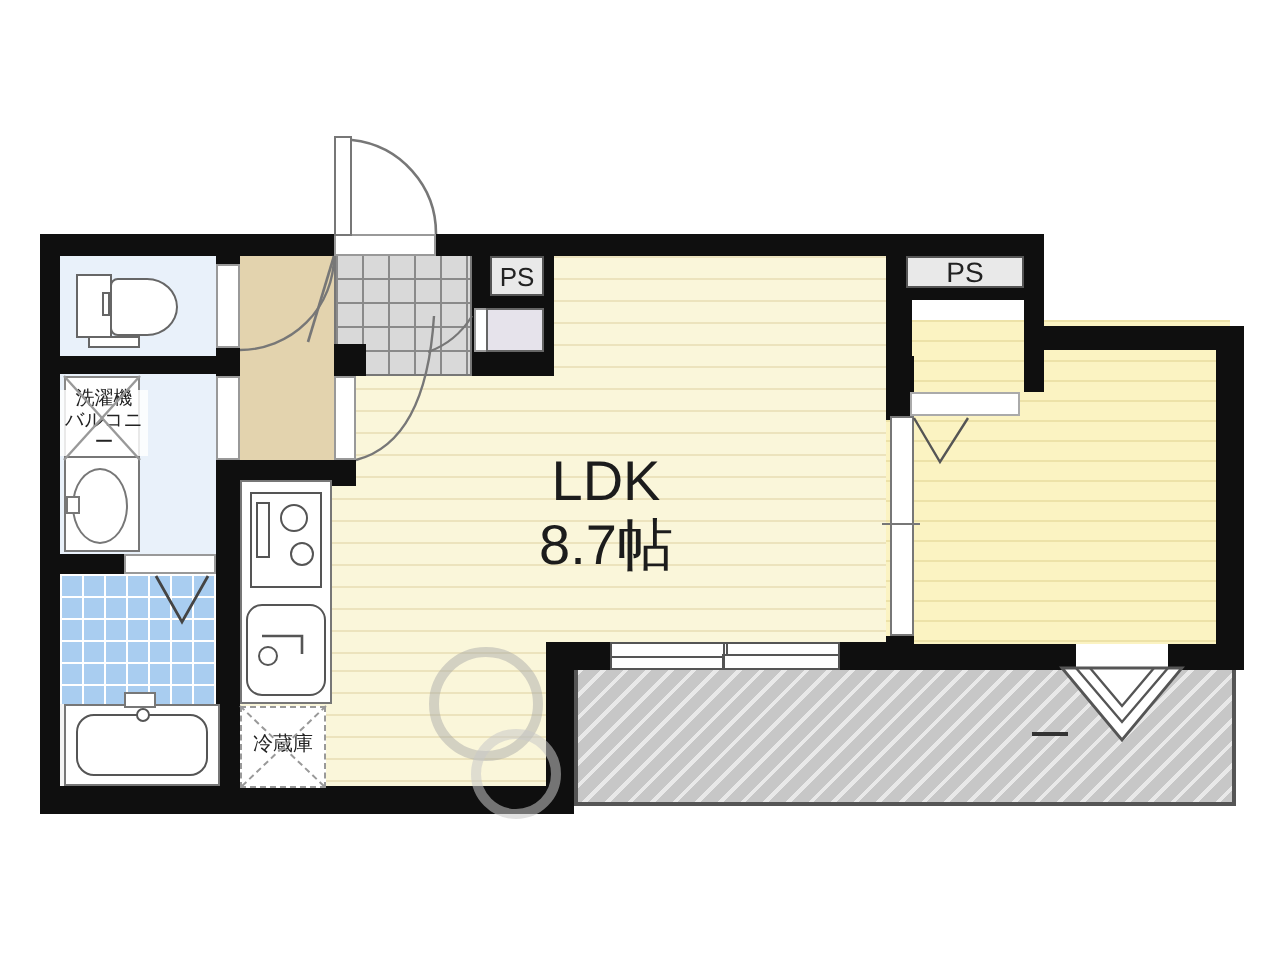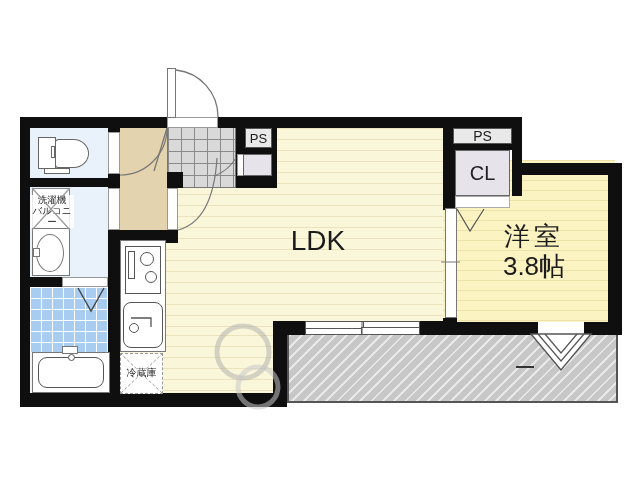--- a/index.html
+++ b/index.html
@@ -92,23 +92,20 @@
   <div class="door" style="left:167px;top:68px;width:9px;height:50px;border-color:#777;"></div>
 
   <div class="psbox" style="left:245px;top:128px;width:27px;height:20px;">
     <span>PS</span>
   </div>
   <div class="abs" style="left:237px;top:154px;width:7px;height:22px;background:#fff;border:1px solid #999;"></div>
   <div class="clbox" style="left:243px;top:154px;width:29px;height:22px;"></div>
   <div class="psbox" style="left:453px;top:128px;width:59px;height:16px;font-size:14px;">
     <span>PS</span>
   </div>
-  <div class="clbox" style="left:455px;top:150px;width:55px;height:46px;">
-    <span>CL</span>
-  </div>
 
   <div class="box" style="left:38px;top:137px;width:18px;height:32px;border-color:#666;"></div>
   <div class="abs" style="left:51px;top:146px;width:4px;height:12px;background:#fff;border:1px solid #666;"></div>
   <div class="abs" style="left:55px;top:139px;width:34px;height:29px;background:#fff;border:1px solid #666;border-radius:4px 16px 16px 4px / 4px 15px 15px 4px;"></div>
   <div class="abs" style="left:44px;top:168px;width:26px;height:6px;background:#fff;border:1px solid #666;"></div>
 
   <div class="box" style="left:32px;top:188px;width:38px;height:42px;border-color:#888;"></div>
   <div class="tinylbl" style="left:30px;top:195px;width:44px;font-size:9.5px;">
     <span>洗濯機</span><br>
     <span>バルコニー</span>
@@ -165,21 +162,18 @@
 
     <polyline points="131,318 151,318 151,327" fill="none" stroke="#555" stroke-width="1.3"></polyline>
 
     <line x1="441" y1="262" x2="460" y2="262" stroke="#777" stroke-width="1"></line>
     <line x1="362" y1="321" x2="362" y2="335" stroke="#555" stroke-width="1"></line>
 
     <line x1="516" y1="367" x2="534" y2="367" stroke="#333" stroke-width="2"></line>
   </svg>
 
 
-  <div class="lbl" style="left:248px;top:225px;width:140px;font-size:28px;">
+  <div class="lbl" style="left:233px;top:225px;width:140px;font-size:28px;">
     <div>LDK</div>
-  </div>
-  <div class="lbl" style="left:468px;top:222px;width:132px;font-size:26px;">
-    <div style="letter-spacing:4px;">洋室</div>
-    <div>3.8帖</div>
+    <div>8.7帖</div>
   </div>
 
 </div>
 
 </body></html>

